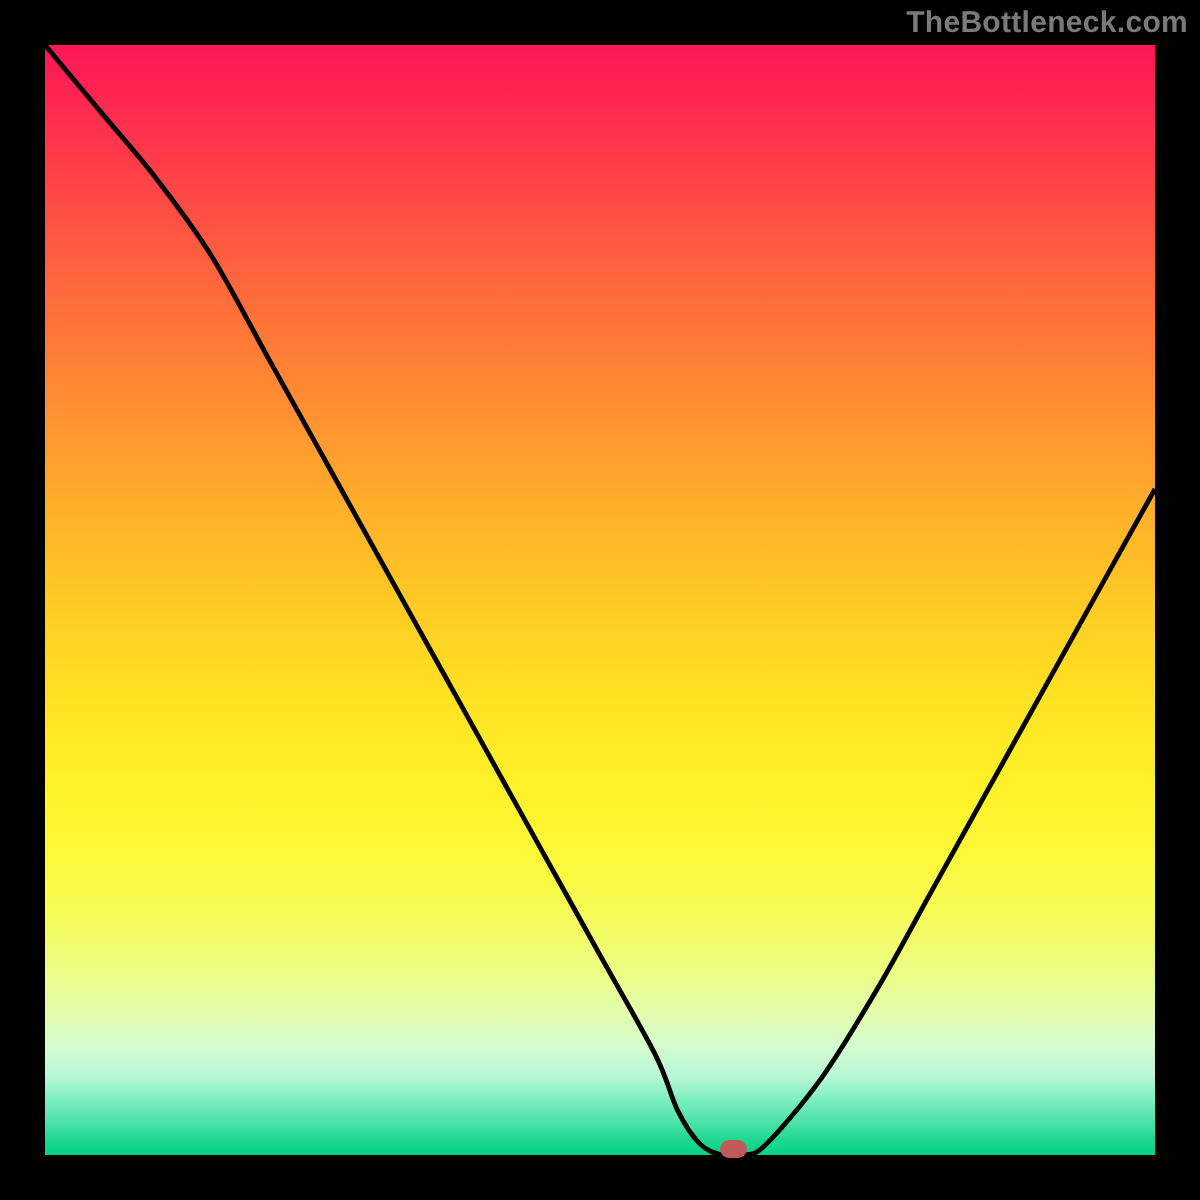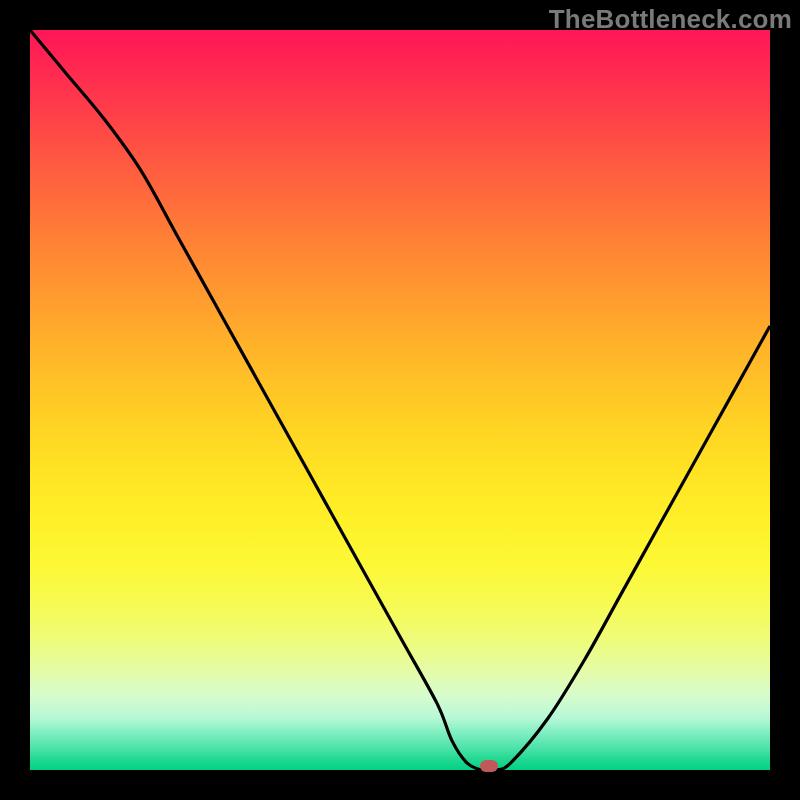--- a/index.html
+++ b/index.html
@@ -8,21 +8,21 @@
     position: relative;
     width: 800px;
     height: 800px;
     background: #000;
   }
   .watermark {
     position: absolute;
     top: 4px;
     right: 8px;
     font-family: Arial, Helvetica, sans-serif;
-    font-size: 26px;
+    font-size: 20px;
     font-weight: 600;
     color: #7a7a7a;
     letter-spacing: 0.2px;
     z-index: 10;
   }
   .plot {
     position: absolute;
     left: 30px;
     top: 30px;
     width: 740px;

